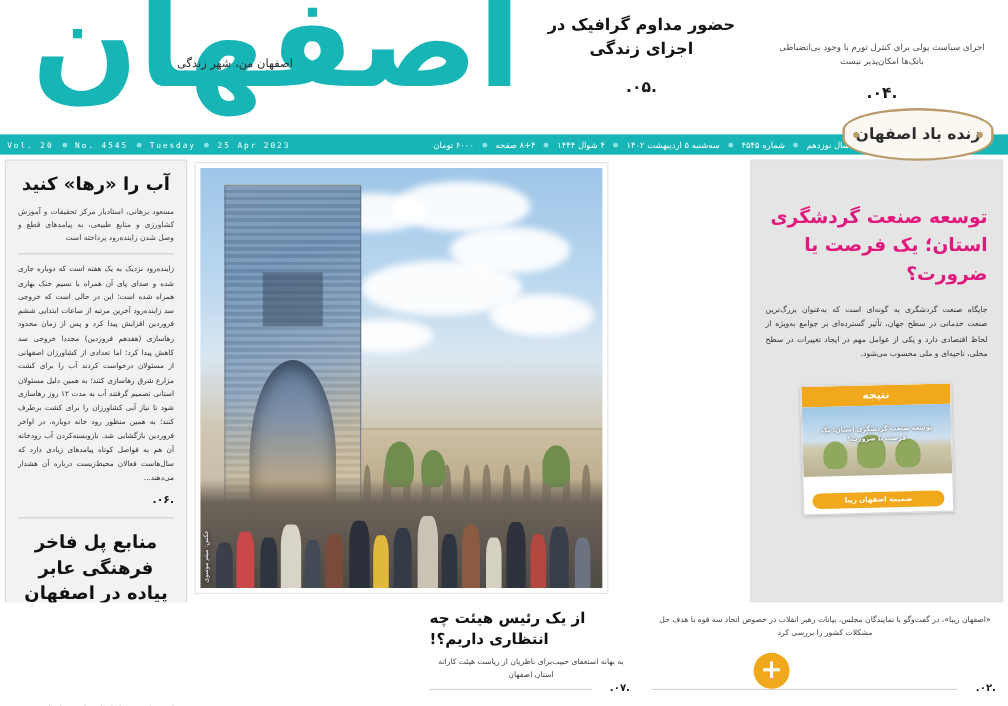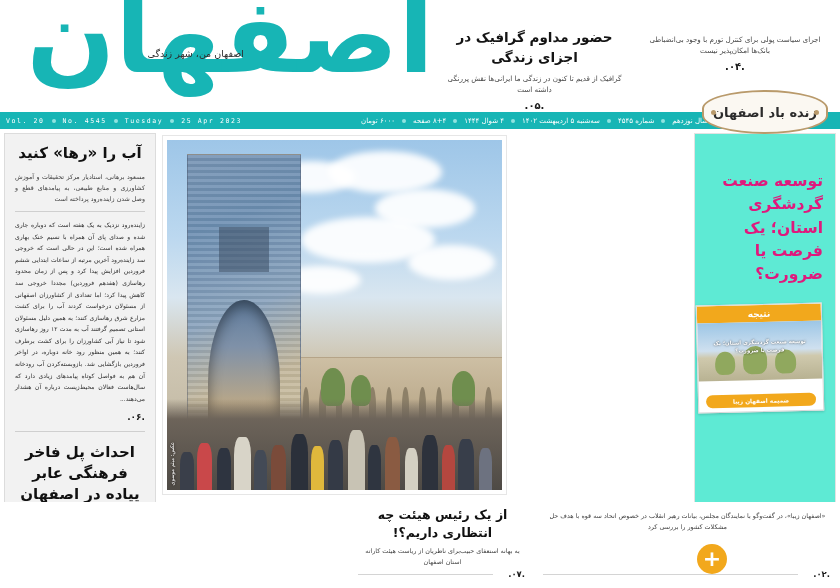--- a/index.html
+++ b/index.html
@@ -35,27 +35,27 @@
     color: #141414;
     letter-spacing: -0.2px;
   }
   .teaser-sub {
     font-size: 7.2px;
     line-height: 1.55;
     color: #4a4a4a;
     margin-top: 6px;
   }
   .teaser-page {
-    font-size: 10px;
+    font-size: 13px;
     font-weight: bold;
     color: #1a1a1a;
-    margin-top: 5px;
+    margin-top: 15px;
     letter-spacing: 1px;
   }
-  #teaser-1 { right: 218px; top: 28px; width: 175px; }
+  #teaser-1 { right: 218px; top: 12px; width: 175px; }
   #teaser-2 { right: 15px;  top: 28px; width: 180px; }
 
   
   .masthead {
     position: absolute;
     top: 0; right: 398px;
     width: 442px; height: 118px;
     overflow: hidden;
   }
   .logo-main {
@@ -280,22 +280,22 @@
     font-size: 5.2px;
     color: #ffffff;
     text-shadow: 0 0 3px rgba(0,0,0,.9);
     letter-spacing: .4px;
   }
 
   
   .right-col {
     position: absolute;
     right: 4px; top: 4px;
-    width: 142px; height: 446px;
-    background: #5eead4;
+    width: 211px; height: 446px;
+    background: #e5e5e5;
     border: 1px solid #e2e2e2;
     padding: 36px 12px 10px;
     direction: rtl;
   }
   .rc-title {
     font-size: 15.5px;
     font-weight: bold;
     color: #e0197d;
     line-height: 1.5;
     text-align: right;
@@ -374,21 +374,21 @@
   }
   .bh {
     padding: 4px 8px 0;
     direction: rtl;
     position: relative;
   }
   .bh-title {
     font-weight: bold;
     color: #101010;
     line-height: 1.4;
-    text-align: center;
+    text-align: left;
   }
   .bh-sub {
     font-size: 6.4px;
     line-height: 1.7;
     color: #3f3f3f;
     text-align: center;
     margin-top: 5px;
   }
   .bh-page {
     font-size: 8.5px; font-weight: bold; color: #1a1a1a;
@@ -422,21 +422,20 @@
 </style>
 </head>
 <body>
 
 <div id="page">
 
   <div class="top-strip">
 
     <div class="teaser" id="teaser-1">
       <div class="teaser-title">حضور مداوم گرافیک در اجزای زندگی</div>
-      <div class="teaser-sub">گرافیک از قدیم تا کنون در زندگی ما ایرانی‌ها نقش پررنگی داشته است</div>
       <div class="teaser-page">.۰۵.</div>
     </div>
 
     <div class="teaser" id="teaser-2">
       <div class="teaser-sub">اجرای سیاست پولی برای کنترل تورم با وجود بی‌انضباطی بانک‌ها امکان‌پذیر نیست</div>
       <div class="teaser-page">.۰۴.</div>
     </div>
 
     <div class="masthead">
       <div class="logo-main">اصفهان زیبا</div>
@@ -481,21 +480,21 @@
 
     <div class="left-col">
       <div>
         <div class="lc-title">آب را «رها» کنید</div>
         <div class="lc-lead">مسعود برهانی، استادیار مرکز تحقیقات و آموزش کشاورزی و منابع طبیعی، به پیامدهای قطع و وصل شدن زاینده‌رود پرداخته است</div>
         <div class="lc-body">زاینده‌رود نزدیک به یک هفته است که دوباره جاری شده و صدای پای آن همراه با نسیم خنک بهاری همراه شده است؛ این در حالی است که خروجی سد زاینده‌رود آخرین مرتبه از ساعات ابتدایی ششم فروردین افزایش پیدا کرد و پس از زمان محدود رهاسازی (هفدهم فروردین) مجددا خروجی سد کاهش پیدا کرد؛ اما تعدادی از کشاورزان اصفهانی از مسئولان درخواست کردند آب را برای کشت مزارع شرق رهاسازی کنند؛ به همین دلیل مسئولان استانی تصمیم گرفتند آب به مدت ۱۲ روز رهاسازی شود تا نیاز آبی کشاورزان را برای کشت برطرف کنند؛ به همین منظور رود خانه دوباره، در اواخر فروردین بازگشایی شد. بازوبسته‌کردن آب رودخانه آن هم به فواصل کوتاه پیامدهای زیادی دارد که سال‌هاست فعالان محیط‌زیست درباره آن هشدار می‌دهند...</div>
         <div class="lc-page">.۰۶.</div>
       </div>
       <div class="lc-rule"></div>
       <div>
-        <div class="lc-title">احداث پل فاخر فرهنگی عابر پیاده در اصفهان</div>
+        <div class="lc-title">منابع پل فاخر فرهنگی عابر پیاده در اصفهان</div>
         <div class="lc-lead">توضیحات معاون محیط زیست و خدمات شهری شهرداری اصفهان درباره دو پروژه مصوب میز فرهنگ</div>
         <div class="lc-body">آذر سال گذشته بود که شهردار اصفهان از معاونان خود خواست پیرو مصوبات میز فرهنگ، در خصوص تهیه مهندسی خواسته‌ها و طرح پروژه‌های پردیس تفریحی خانواده‌محور سودان، پل فاخر فرهنگی گردشگری عابرپیاده، مجموعه فرهنگی خدماتی بانوان شهر زندگی، مجموعه فرهنگی تفریحی شرق (کوه نخودی)، باشگاه نخبگانی شهراندیشان و مجموعه فرهنگی تفریحی آموزشی شاغل نوجوان و کودک اصفهان اقدام کنند. در این میان معاونت محیط زیست و خدمات شهری...</div>
 
       </div>
     </div>
 
     <div class="photo-block">
       <div class="photo">
         <span class="cloud" style="left:30%;top:6%;width:26%;height:9%;"></span>
         <span class="cloud" style="left:48%;top:3%;width:34%;height:12%;"></span>
@@ -547,20 +546,21 @@
           <span class="person" style="left:87%;width:4.5%;height:56%;background:#383e4a;"></span>
           <span class="person" style="left:93%;width:4%;height:46%;background:#6d7280;"></span>
         </div>
 
         <div class="photo-credit">عکس: میثم موسوی</div>
       </div>
     </div>
 
     <div class="right-col">
       <div class="rc-title">توسعه صنعت گردشگری استان؛ یک فرصت یا ضرورت؟</div>
+      <div class="rc-body">جایگاه صنعت گردشگری به گونه‌ای است که به‌عنوان بزرگ‌ترین صنعت خدماتی در سطح جهان، تأثیر گسترده‌ای بر جوامع به‌ویژه از لحاظ اقتصادی دارد و یکی از عوامل مهم در ایجاد تغییرات در سطح محلی، ناحیه‌ای و ملی محسوب می‌شود.</div>
 
       <div class="ad-card">
         <div class="ad-top">
           <span class="ad-brand">نتیجه</span>
         </div>
         <div class="ad-photo">
           <span class="ad-tree" style="left:14%;width:16%;height:40%;"></span>
           <span class="ad-tree" style="left:36%;width:20%;height:48%;"></span>
           <span class="ad-tree" style="left:62%;width:17%;height:42%;"></span>
           <div class="ad-cap">توسعه صنعت گردشگری استان؛ یک فرصت یا ضرورت؟</div>

